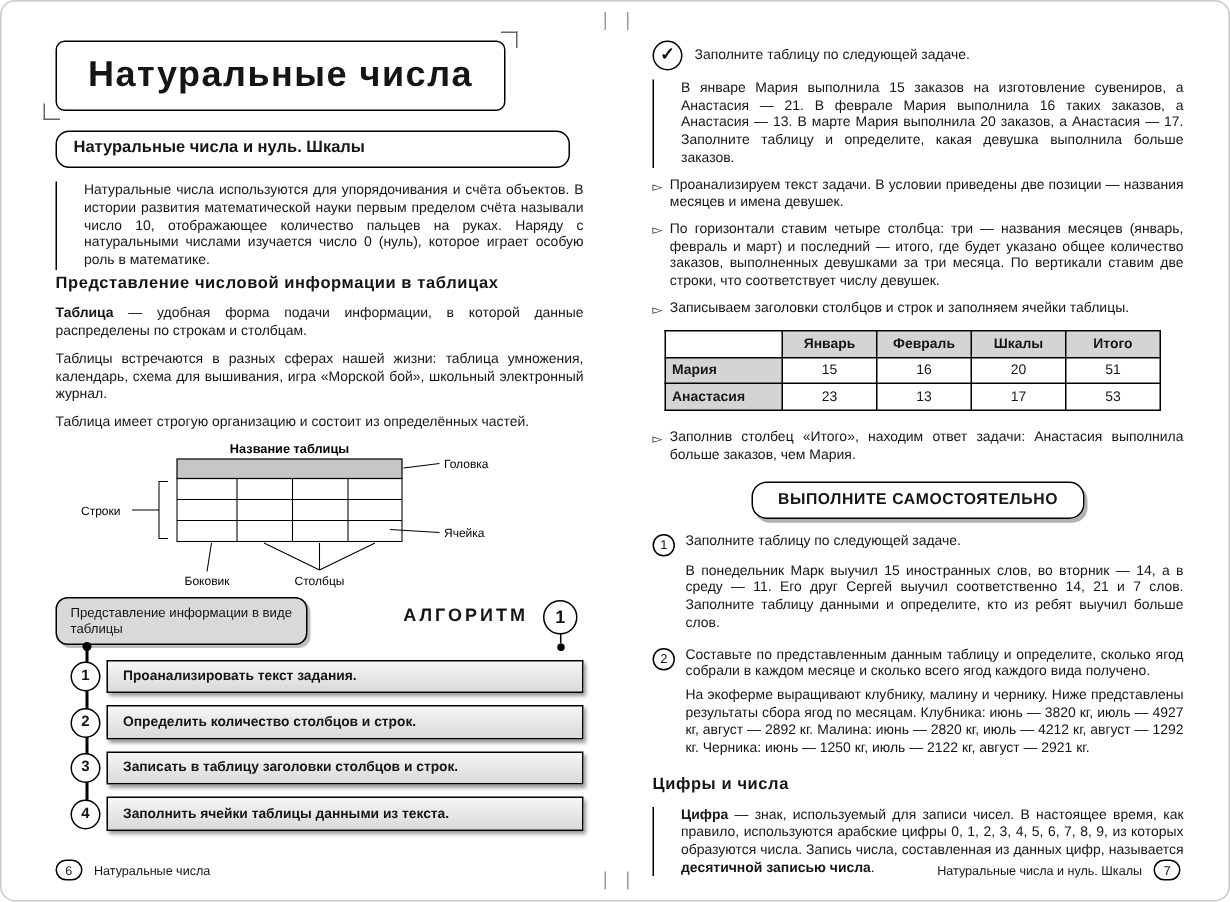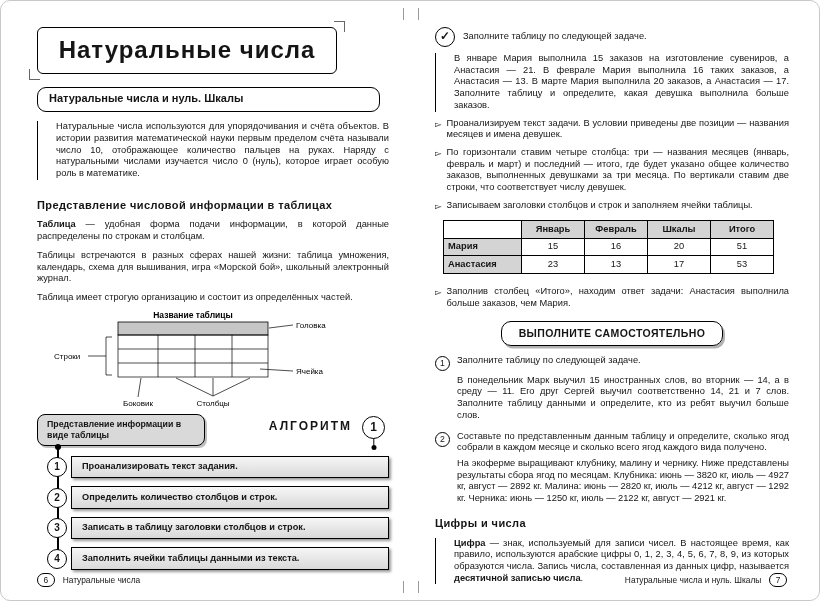--- a/index.html
+++ b/index.html
@@ -23,35 +23,35 @@
   .title-box::before { content:''; position:absolute; top:-7px; right:-9px; width:10px; height:10px;
                        border-top:1px solid #666; border-right:1px solid #666; }
   .title-box::after  { content:''; position:absolute; bottom:-7px; left:-9px; width:10px; height:10px;
                        border-bottom:1px solid #666; border-left:1px solid #666; }
 
   .section-box { margin-top:13px; width:343px; border:1.4px solid #000; border-radius:9px;
                  padding:4px 11px 5px; font-weight:bold; font-size:11px; }
 
   .rule-para { margin-top:9px; border-left:1.2px solid #000; padding-left:18px; text-align:justify; }
 
-  .h-section { margin-top:19px; font-weight:bold; font-size:11px; letter-spacing:.4px; }
+  .h-section { margin-top:3px; font-weight:bold; font-size:11px; letter-spacing:.4px; }
 
   .body-para { margin-top:7px; text-align:justify; }
   .lead-bold { font-weight:bold; }
 
   .diagram { display:block; margin:5px auto 0; }
   .dg-title { font:bold 8.5px "Liberation Sans", sans-serif; }
   .dg-label { font:8px "Liberation Sans", sans-serif; }
   .dg-gray  { fill:#c6c6c6; stroke:#000; stroke-width:.8; }
   .dg-line  { stroke:#000; stroke-width:.7; fill:none; }
 
   .algo { margin-top:5px; }
   .algo-head { display:flex; align-items:flex-start; gap:10px; position:relative; }
   .algo-label { background:#d9d9d9; border:1px solid #000; border-radius:8px; padding:4px 9px;
-                font-weight:bold; font-size:8.8px; width:168px; line-height:1.25;
+                font-weight:normal; font-size:8.8px; width:168px; line-height:1.25;
                 box-shadow:2px 2px 0 rgba(0,0,0,.25); }
   .algo-title { margin-left:auto; font-weight:bold; font-size:12px; letter-spacing:2px; margin-top:5px; }
   .algo-num { position:relative; flex:0 0 auto; width:23px; height:23px; border:1.6px solid #000;
               border-radius:50%; text-align:center; line-height:20px; font-weight:bold;
               font-size:12px; margin-top:2px; margin-right:4px; }
   .algo-num::before { content:''; position:absolute; left:50%; top:100%; transform:translateX(-50%);
                       width:1.4px; height:7px; background:#000; }
   .algo-num::after  { content:''; position:absolute; left:50%; top:calc(100% + 7px);
                       transform:translateX(-50%); width:5px; height:5px; border-radius:50%; background:#000; }
 

